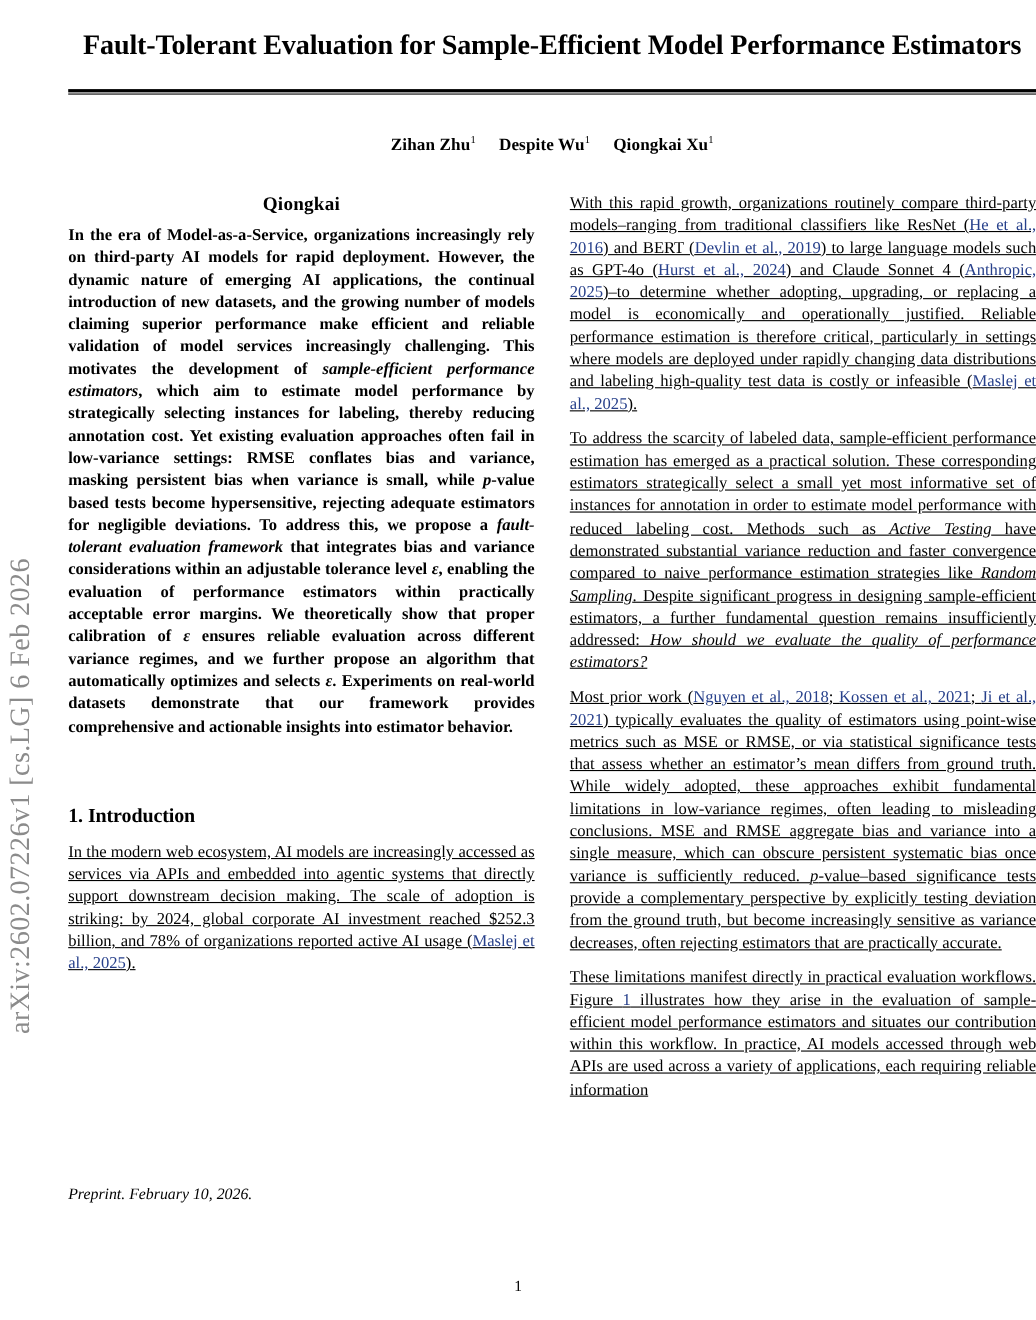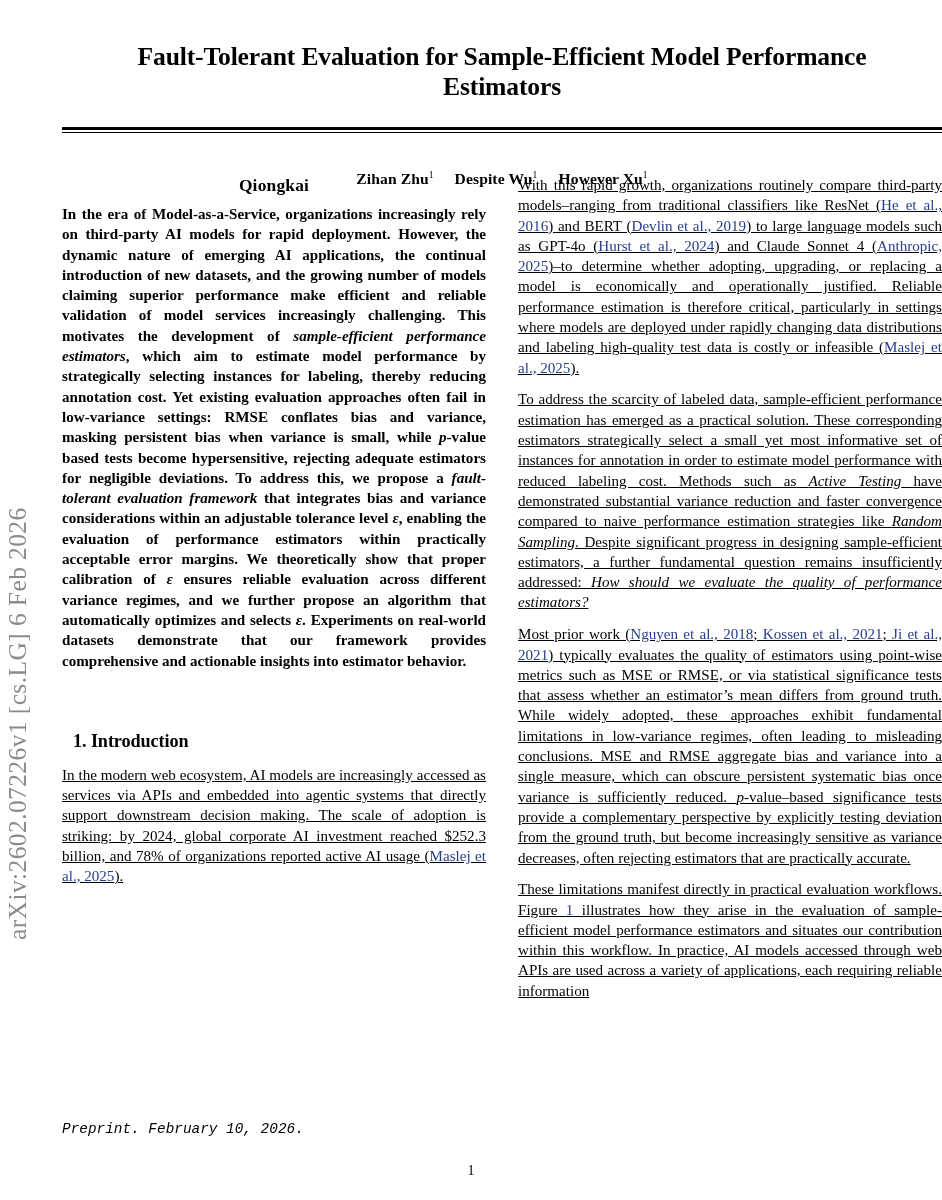--- a/index.html
+++ b/index.html
@@ -53,21 +53,21 @@
   
   #title-block {
     padding-top: 26px;
   }
   #paper-title {
     font-size: 25.6px;
     font-weight: bold;
     text-align: center;
     line-height: 1.18;
     letter-spacing: -0.15px;
-    margin: 16px;
+    margin: 0;
   }
   .rule-thick {
     margin-top: 25px;
     height: 2.6px;
     background: #000;
   }
   .rule-thin {
     margin-top: 1.6px;
     height: 1.1px;
     background: #000;
@@ -129,40 +129,39 @@
   .abstract-body {
     font-size: 15.1px;
     line-height: 1.345;
     text-align: justify;
     font-weight: bold;
   }
 
   .sec-head {
     font-size: 18.2px;
     font-weight: bold;
-    margin: 0 0 13px 11px;
+    margin: 0 0 13px 0;
     letter-spacing: -0.1px;
   }
   #intro-block { margin-top: 60px; }
 
   i, em { font-style: italic; }
   .cite { color: #27408b; }
   .mathit {
     font-family: "Liberation Serif", "DejaVu Serif", serif;
     font-style: italic;
   }
 
   
   #preprint {
     position: absolute;
     left: 62px;
-    top: 1121px;
+    top: 1078px;
     font-size: 14.4px;
     font-style: italic;
-    font-family: Liberation Mono, monospace;
   }
 
   
   #page-number {
     position: absolute;
     left: 0;
     top: 1163px;
     width: 942px;
     text-align: center;
     font-size: 14px;
@@ -181,21 +180,21 @@
     <h1 id="paper-title">Fault-Tolerant Evaluation for Sample-Efficient Model Performance Estimators</h1>
     <div class="rule-thick"></div>
     <div class="rule-thin"></div>
   </div>
 
   <div id="authors">
     <span class="author"><span>Zihan Zhu</span><span class="sup">1</span></span>
     <span class="sep"></span>
     <span class="author"><span>Despite Wu</span><span class="sup">1</span></span>
     <span class="sep"></span>
-    <span class="author"><span>However Xu</span><span class="sup">1</span></span>
+    <span class="author"><span>Qiongkai Xu</span><span class="sup">1</span></span>
   </div>
 
   <div id="columns">
 
     <div class="col" id="col-left">
 
       <div class="abstract-head">Qiongkai</div>
 
       <div class="abstract-body"><span>In the era of Model-as-a-Service, organizations increasingly rely on third-party AI models for rapid deployment. However, the dynamic nature of emerging AI applications, the continual introduction of new datasets, and the growing number of models claiming superior performance make efficient and reliable validation of model services increasingly challenging. This motivates the development of </span><i>sample-efficient performance estimators</i><span>, which aim to estimate model performance by strategically selecting instances for labeling, thereby reducing annotation cost. Yet existing evaluation approaches often fail in low-variance settings: RMSE conflates bias and variance, masking persistent bias when variance is small, while </span><i>p</i><span>-value based tests become hypersensitive, rejecting adequate estimators for negligible deviations. To address this, we propose a </span><i>fault-tolerant evaluation framework</i><span> that integrates bias and variance considerations within an adjustable tolerance level </span><i class="mathit">ε</i><span>, enabling the evaluation of performance estimators within practically acceptable error margins. We theoretically show that proper calibration of </span><i class="mathit">ε</i><span> ensures reliable evaluation across different variance regimes, and we further propose an algorithm that automatically optimizes and selects </span><i class="mathit">ε</i><span>. Experiments on real-world datasets demonstrate that our framework provides comprehensive and actionable insights into estimator behavior.</span></div>
 

